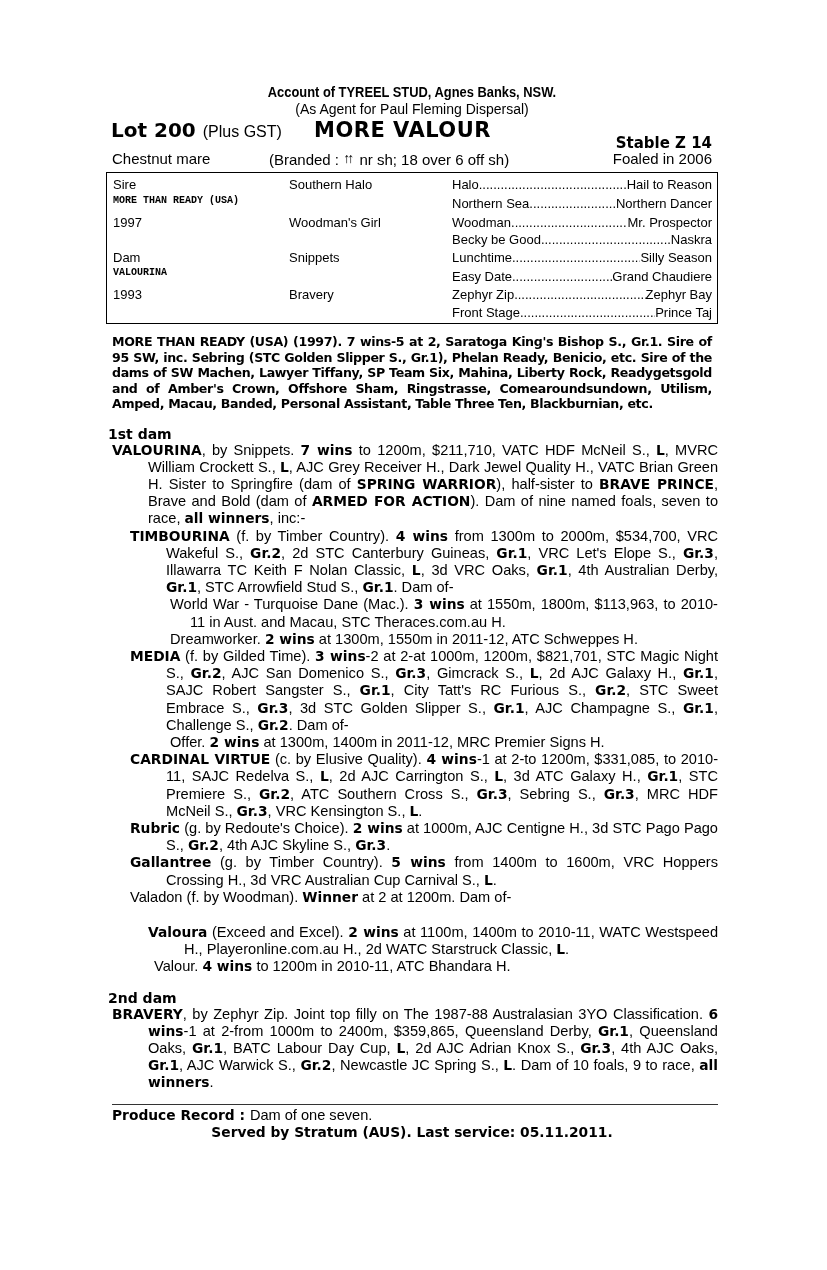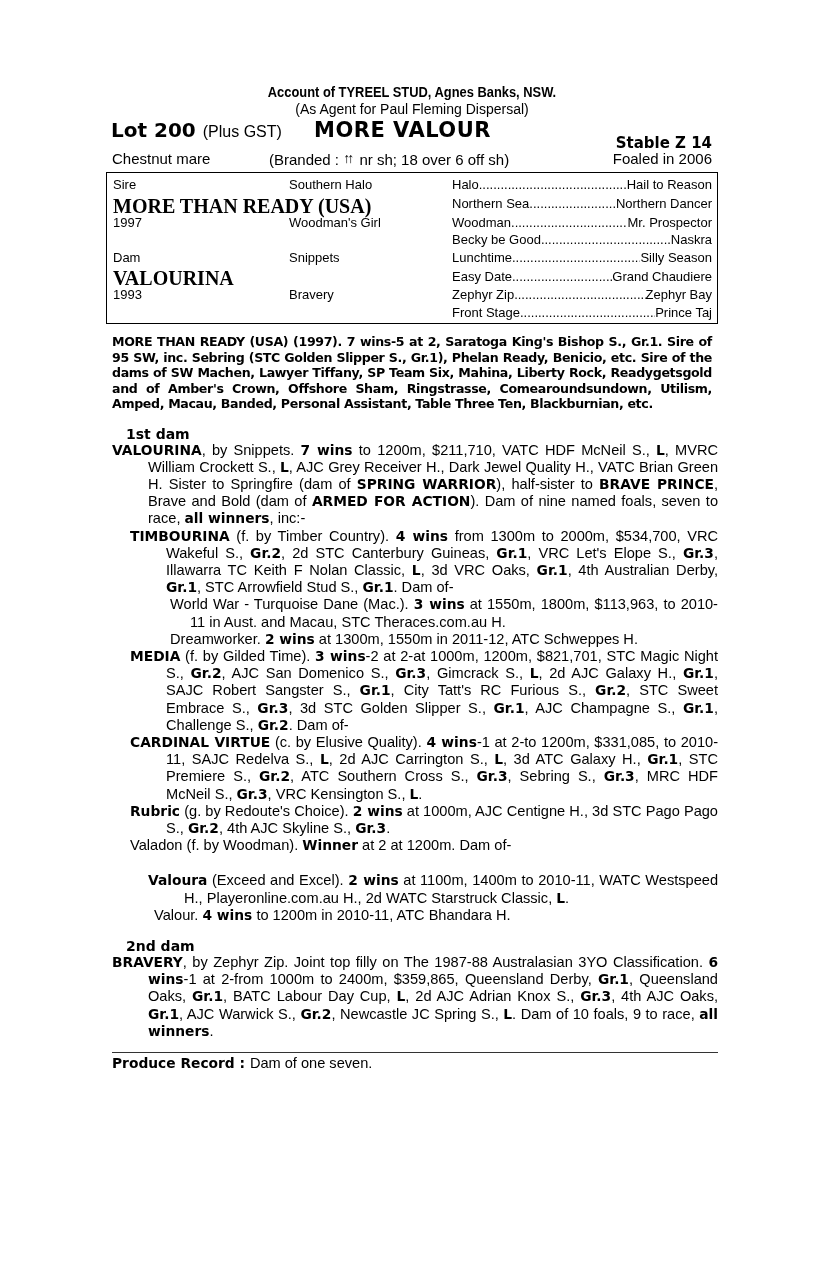--- a/index.html
+++ b/index.html
@@ -13,27 +13,27 @@
   .horse { position: absolute; left: 208px; top: 0; font-size: 21px; font-weight: 900; font-family: "DejaVu Sans", sans-serif; letter-spacing: 0.5px; }
   .stable { position: absolute; right: 6px; top: 4px; font-size: 15px; font-weight: 900; font-family: "DejaVu Sans", sans-serif; margin-top: 12px; }
   .descrow { position: relative; height: 26px; font-size: 15px; }
   .colour { position: absolute; left: 6px; top: 6px; }
   .brand { position: absolute; left: 163px; top: 6px; }
   .foaled { position: absolute; right: 6px; top: 6px; }
   .brand-icon { display: inline-block; font-size: 14px; vertical-align: 2px; letter-spacing: -3px; margin-right: 4px; }
 
   .ped { margin-top: 2px; border: 1.5px solid #000; position: relative; height: 150px; font-size: 13px; }
   .ped .c { position: absolute; white-space: nowrap; }
-  .ped .big { font-weight: 900; font-family: Liberation Serif, serif; font-size: 20px; }
+  .ped .big { font-weight: 900; font-family: Liberation Mono, monospace; font-size: 10px; }
   .ped .gg { position: absolute; left: 345px; width: 260px; display: flex; white-space: nowrap; }
   .ped .gg .dots { flex: 1; overflow: hidden; }
   .ped .gg .dots::before { content: "................................................................................"; letter-spacing: 0px; }
 
   .sire-para { margin: 10px 6px 0 6px; font-weight: 900; font-family: "DejaVu Sans", sans-serif; font-size: 12.6px; line-height: 15.5px; text-align: justify; letter-spacing: -0.35px; }
-  .sec { font-family: "DejaVu Sans", sans-serif; font-weight: 900; font-size: 14px; line-height: 16px; margin-left: 20px; }
+  .sec { font-family: "DejaVu Sans", sans-serif; font-weight: 900; font-size: 14px; line-height: 16px; margin-left: 2px; }
   .p { font-size: 14.6px; line-height: 17.2px; text-align: justify; text-align-last: left; }
   .p b, .b { font-family: "DejaVu Sans", sans-serif; font-weight: 900; font-size: 13.8px; }
   .l0 { margin-left: 6px; }
   .hang0 { padding-left: 36px; text-indent: -36px; margin-left: 6px; }
   .hang1 { padding-left: 36px; text-indent: -36px; margin-left: 24px; }
   .hang2 { padding-left: 36px; text-indent: -36px; margin-left: 42px; margin-top: 18px; }
   .hang3 { padding-left: 20px; text-indent: -20px; margin-left: 64px; }
   .hr { border-top: 1.5px solid #333; margin: 12px 0 2px 6px; }
   .served { text-align: center; font-family: "DejaVu Sans", sans-serif; font-weight: 900; font-size: 13.8px; line-height: 17px; }
 </style>
@@ -119,30 +119,33 @@
   <div class="sire-para">MORE THAN READY (USA) (1997). 7 wins-5 at 2, Saratoga King's Bishop S., Gr.1. Sire of 95 SW, inc. Sebring (STC Golden Slipper S., Gr.1), Phelan Ready, Benicio, etc. Sire of the dams of SW Machen, Lawyer Tiffany, SP Team Six, Mahina, Liberty Rock, Readygetsgold and of Amber's Crown, Offshore Sham, Ringstrasse, Comearoundsundown, Utilism, Amped, Macau, Banded, Personal Assistant, Table Three Ten, Blackburnian, etc.</div>
 
   <div class="sec" style="margin-top:14px">1st dam</div>
   <div class="p hang0"><b>VALOURINA</b><span>, by Snippets. </span><b>7 wins</b><span> to 1200m, $211,710, VATC HDF McNeil S., </span><b>L</b><span>, MVRC William Crockett S., </span><b>L</b><span>, AJC Grey Receiver H., Dark Jewel Quality H., VATC Brian Green H. Sister to Springfire (dam of </span><b>SPRING WARRIOR</b><span>), half-sister to </span><b>BRAVE PRINCE</b><span>, Brave and Bold (dam of </span><b>ARMED FOR ACTION</b><span>). Dam of nine named foals, seven to race, </span><b>all winners</b><span>, inc:-</span></div>
 
   <div class="p hang1"><b>TIMBOURINA</b><span> (f. by Timber Country). </span><b>4 wins</b><span> from 1300m to 2000m, $534,700, VRC Wakeful S., </span><b>Gr.2</b><span>, 2d STC Canterbury Guineas, </span><b>Gr.1</b><span>, VRC Let's Elope S., </span><b>Gr.3</b><span>, Illawarra TC Keith F Nolan Classic, </span><b>L</b><span>, 3d VRC Oaks, </span><b>Gr.1</b><span>, 4th Australian Derby, </span><b>Gr.1</b><span>, STC Arrowfield Stud S., </span><b>Gr.1</b><span>. Dam of-</span></div>
   <div class="p hang3"><span>World War - Turquoise Dane (Mac.). </span><b>3 wins</b><span> at 1550m, 1800m, $113,963, to 2010-11 in Aust. and Macau, STC Theraces.com.au H.</span></div>
   <div class="p hang3"><span>Dreamworker. </span><b>2 wins</b><span> at 1300m, 1550m in 2011-12, ATC Schweppes H.</span></div>
 
   <div class="p hang1"><b>MEDIA</b><span> (f. by Gilded Time). </span><b>3 wins</b><span>-2 at 2-at 1000m, 1200m, $821,701, STC Magic Night S., </span><b>Gr.2</b><span>, AJC San Domenico S., </span><b>Gr.3</b><span>, Gimcrack S., </span><b>L</b><span>, 2d AJC Galaxy H., </span><b>Gr.1</b><span>, SAJC Robert Sangster S., </span><b>Gr.1</b><span>, City Tatt's RC Furious S., </span><b>Gr.2</b><span>, STC Sweet Embrace S., </span><b>Gr.3</b><span>, 3d STC Golden Slipper S., </span><b>Gr.1</b><span>, AJC Champagne S., </span><b>Gr.1</b><span>, Challenge S., </span><b>Gr.2</b><span>. Dam of-</span></div>
+  <div class="p hang3"><span>Offer. </span><b>2 wins</b><span> at 1300m, 1400m in 2011-12, MRC Premier Signs H.</span></div>
 
   <div class="p hang1"><b>CARDINAL VIRTUE</b><span> (c. by Elusive Quality). </span><b>4 wins</b><span>-1 at 2-to 1200m, $331,085, to 2010-11, SAJC Redelva S., </span><b>L</b><span>, 2d AJC Carrington S., </span><b>L</b><span>, 3d ATC Galaxy H., </span><b>Gr.1</b><span>, STC Premiere S., </span><b>Gr.2</b><span>, ATC Southern Cross S., </span><b>Gr.3</b><span>, Sebring S., </span><b>Gr.3</b><span>, MRC HDF McNeil S., </span><b>Gr.3</b><span>, VRC Kensington S., </span><b>L</b><span>.</span></div>
 
   <div class="p hang1"><b>Rubric</b><span> (g. by Redoute's Choice). </span><b>2 wins</b><span> at 1000m, AJC Centigne H., 3d STC Pago Pago S., </span><b>Gr.2</b><span>, 4th AJC Skyline S., </span><b>Gr.3</b><span>.</span></div>
 
+  <div class="p hang1"><b>Gallantree</b><span> (g. by Timber Country). </span><b>5 wins</b><span> from 1400m to 1600m, VRC Hoppers Crossing H., 3d VRC Australian Cup Carnival S., </span><b>L</b><span>.</span></div>
 
   <div class="p hang1"><span>Valadon (f. by Woodman). </span><b>Winner</b><span> at 2 at 1200m. Dam of-</span></div>
   <div class="p hang2"><b>Valoura</b><span> (Exceed and Excel). </span><b>2 wins</b><span> at 1100m, 1400m to 2010-11, WATC Westspeed H., Playeronline.com.au H., 2d WATC Starstruck Classic, </span><b>L</b><span>.</span></div>
 
   <div class="p hang1" style="margin-left:24px;padding-left:36px;text-indent:-12px"><span>Valour. </span><b>4 wins</b><span> to 1200m in 2010-11, ATC Bhandara H.</span></div>
 
   <div class="sec" style="margin-top:14px">2nd dam</div>
   <div class="p hang0"><b>BRAVERY</b><span>, by Zephyr Zip. Joint top filly on The 1987-88 Australasian 3YO Classification. </span><b>6 wins</b><span>-1 at 2-from 1000m to 2400m, $359,865, Queensland Derby, </span><b>Gr.1</b><span>, Queensland Oaks, </span><b>Gr.1</b><span>, BATC Labour Day Cup, </span><b>L</b><span>, 2d AJC Adrian Knox S., </span><b>Gr.3</b><span>, 4th AJC Oaks, </span><b>Gr.1</b><span>, AJC Warwick S., </span><b>Gr.2</b><span>, Newcastle JC Spring S., </span><b>L</b><span>. Dam of 10 foals, 9 to race, </span><b>all winners</b><span>.</span></div>
 
   <div class="hr"></div>
 
   <div class="p l0"><b>Produce Record : </b><span>Dam of one seven.</span></div>
+  <div class="served">Served by Stratum (AUS). Last service: 05.11.2011.</div>
 </div>
 
 </body></html>

